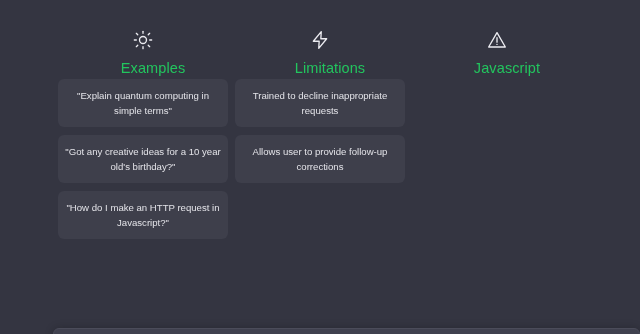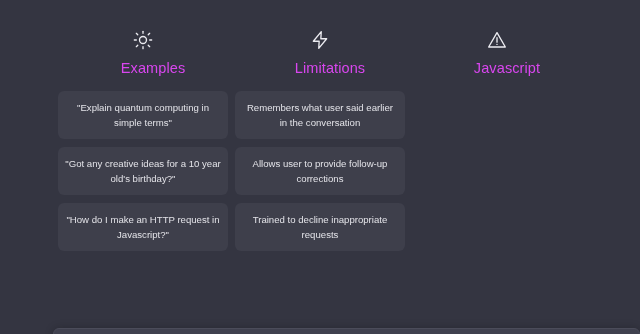--- a/index.html
+++ b/index.html
@@ -59,22 +59,22 @@
   .col-icon svg {
     display: block;
     width: 20px;
     height: 20px;
   }
 
   .col-title {
     font-size: 14.5px;
     line-height: 16px;
     font-weight: 400;
-    color: #d946ef;
-    margin-bottom: 15px;
+    color: #22c55e;
+    margin-bottom: 3px;
     letter-spacing: 0.1px;
     padding-left: 20px;
   }
 
   .cards {
     width: 100%;
     display: flex;
     flex-direction: column;
     gap: 8px;
   }
@@ -156,23 +156,22 @@
       </div>
 
       <div class="column">
         <span class="col-icon">
           <svg viewBox="0 0 24 24" fill="none" stroke="currentColor" stroke-width="1.6" stroke-linecap="round" stroke-linejoin="round">
             <polygon points="13.5,2 4,13.5 11,13.5 10.5,22 20,10.5 13,10.5"></polygon>
           </svg>
         </span>
         <div class="col-title">Limitations</div>
         <div class="cards">
-          <div class="card">Remembers what user said earlier in the conversation</div>
+          <div class="card">Trained to decline inappropriate requests</div>
           <div class="card">Allows user to provide follow-up corrections</div>
-          <div class="card">Trained to decline inappropriate requests</div>
         </div>
       </div>
 
       <div class="column">
         <span class="col-icon">
           <svg viewBox="0 0 24 24" fill="none" stroke="currentColor" stroke-width="1.6" stroke-linecap="round" stroke-linejoin="round">
             <path d="M12 3.2 L22 20.4 L2 20.4 Z"></path>
             <line x1="12" y1="9.3" x2="12" y2="14.6"></line>
             <line x1="12" y1="17.2" x2="12" y2="17.3"></line>
           </svg>

